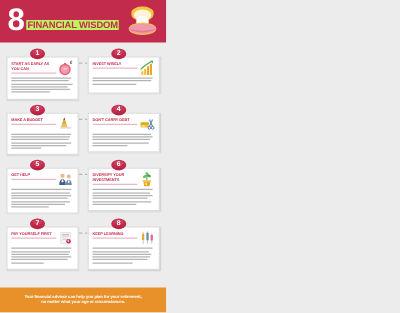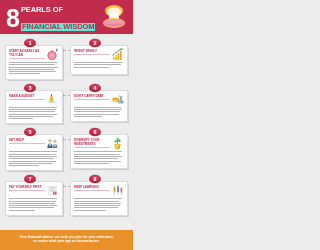--- a/index.html
+++ b/index.html
@@ -42,21 +42,21 @@
   }
   .title-line {
     font-size: 7.5px;
     font-weight: bold;
     color: #ffffff;
     line-height: 8.5px;
     letter-spacing: -0.1px;
     white-space: nowrap;
   }
   .title-line.em {
-    background: #5eead4;
+    background: #bef264;
     color: #c32b4c;
     display: inline-block;
     padding: 0 1px;
   }
 
   
   #pearl-illo {
     position: absolute;
     right: 6px; top: 5px;
     width: 26px; height: 24px;
@@ -167,21 +167,20 @@
     letter-spacing: -0.05px;
   }
 </style>
 </head>
 <body>
 
 <div id="header">
   <div id="header-inner">
     <div id="big-number">8</div>
     <div id="title-block">
-      <div class="title-line">PEARLS OF</div>
       <div class="title-line em">FINANCIAL WISDOM</div>
     </div>
   </div>
 
   <div id="pearl-illo">
     <svg viewBox="0 0 26 24" width="26" height="24">
       <ellipse cx="13" cy="6" rx="9" ry="6" fill="#f5c344"></ellipse>
       <ellipse cx="13" cy="7" rx="7" ry="4.5" fill="#fdf3d8"></ellipse>
       <ellipse cx="13" cy="12.5" rx="5" ry="5" fill="#ffffff"></ellipse>
       <ellipse cx="11.5" cy="11" rx="1.6" ry="1.6" fill="#f7f7f7" opacity="0.9"></ellipse>

